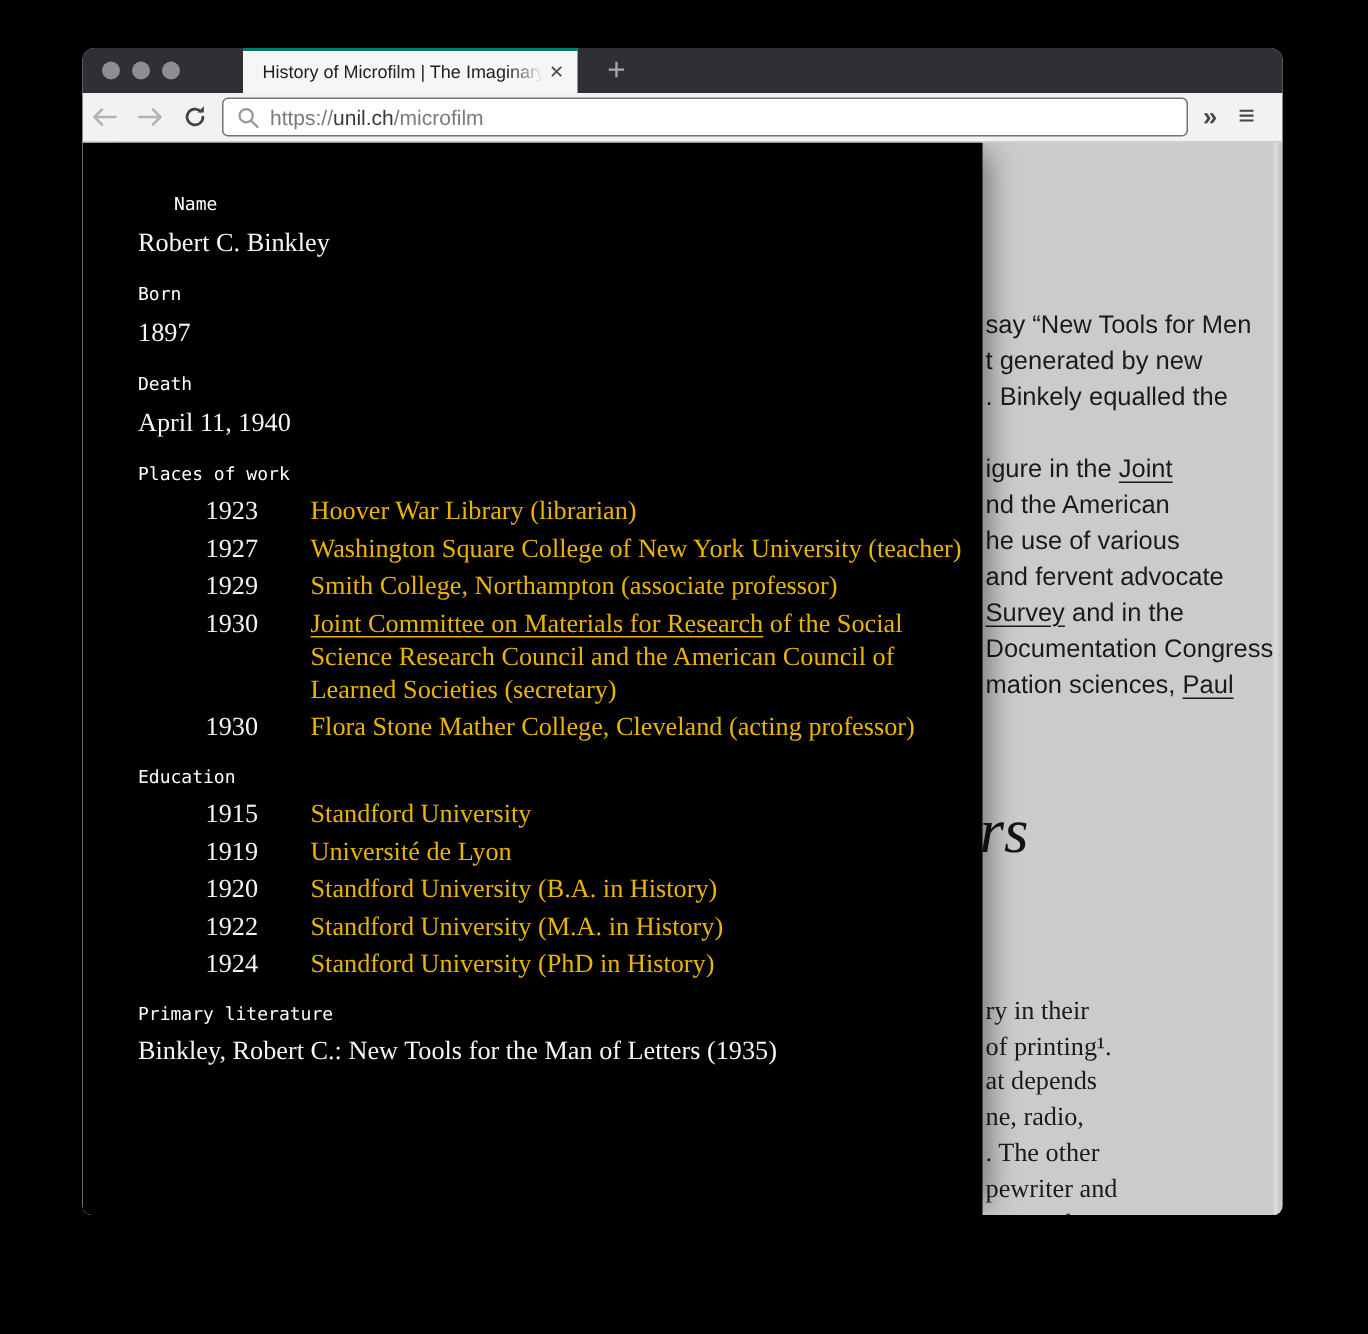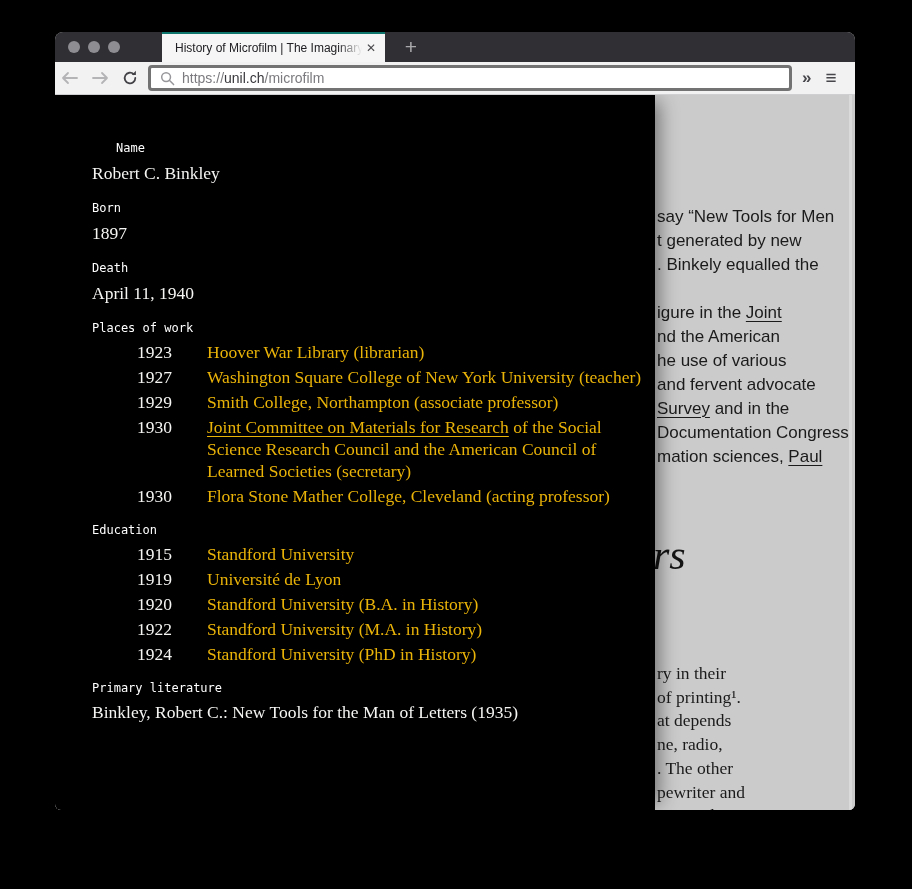--- a/index.html
+++ b/index.html
@@ -18,21 +18,21 @@
   .tab-title:after{content:"";position:absolute;right:0;top:0;bottom:0;width:24px;
              background:linear-gradient(to right,rgba(246,246,246,0),#f6f6f6);}
   .tab-close{margin:0 9px 0 4px;font-size:12px;color:#4a4a4e;cursor:default;}
   .newtab{position:absolute;left:340px;top:0;width:32px;height:30px;color:#a9a9ab;
           font-size:21px;font-weight:300;display:flex;align-items:center;justify-content:center;}
   
   .toolbar{position:absolute;left:0;top:30px;width:100%;height:33px;background:#f3f2f3;
            border-bottom:1px solid #cfcfd1;box-sizing:border-box;display:flex;align-items:center;}
   .navbtn{width:30px;text-align:center;flex:0 0 auto;}
   .navbtn svg{display:block;margin:0 auto;}
-  .urlbar{flex:0 0 auto;width:644px;height:26px;background:#fff;border:3px solid #737373;
+  .urlbar{flex:0 0 auto;width:644px;height:26px;background:#fff;border:1px solid #737373;
           border-radius:4px;box-sizing:border-box;display:flex;align-items:center;margin-left:3px;}
   .urlbar svg{margin:0 7px 0 9px;flex:0 0 auto;}
   .url{font-size:14px;white-space:nowrap;}
   .url .dim{color:#7b7b7f;} .url .dom{color:#39393d;}
   .tool-right{display:flex;align-items:center;margin-left:10px;gap:14px;}
   .ovf{font-size:17px;font-weight:bold;color:#47474b;}
   .menu{font-size:19px;color:#47474b;}
   
   .content{position:absolute;left:0;top:63px;width:800px;height:715px;background:#cbcbcb;overflow:hidden;}
   .scrolltrack{position:absolute;right:3px;top:0;width:3px;height:100%;background:#dadada;}
@@ -42,21 +42,21 @@
   .frag-serif{font-family:"Liberation Serif",serif;font-size:17.5px;line-height:23.7px;}
   .frag .u{text-decoration:underline;text-underline-offset:3px;}
   .frag-heading{position:absolute;font-family:"Liberation Serif",serif;font-style:italic;
                 font-size:42px;color:#141414;}
   
   .panel{position:absolute;left:0;top:0;width:600px;height:715px;background:#000;
          color:#f5f5f3;box-sizing:border-box;padding:30px 28px 0 37px;overflow:hidden;
          box-shadow:10px 0 18px -6px rgba(0,0,0,.45);}
   .flabel{font-family:"DejaVu Sans Mono",monospace;font-size:12px;line-height:14px;
           color:#ffffff;margin:16px 0 6px 0;}
-  .flabel:first-child{margin-top:16px;padding-left:24px;}
+  .flabel:first-child{margin-top:4px;padding-left:24px;}
   .fvalue{font-family:"Liberation Serif",serif;font-size:17.5px;line-height:24px;}
   .rows{width:505px;margin-left:45px;}
   .row{display:grid;grid-template-columns:70px 435px;margin-bottom:3px;
        font-family:"Liberation Serif",serif;font-size:17.5px;line-height:22px;}
   .row .year{color:#f5f5f3;}
   .row .desc{color:#eab308;}
   .row .u{text-decoration:underline;text-underline-offset:3px;text-decoration-thickness:1px;}
   .litrow{font-family:"Liberation Serif",serif;font-size:17.5px;line-height:22px;}
 </style>
 </head>

